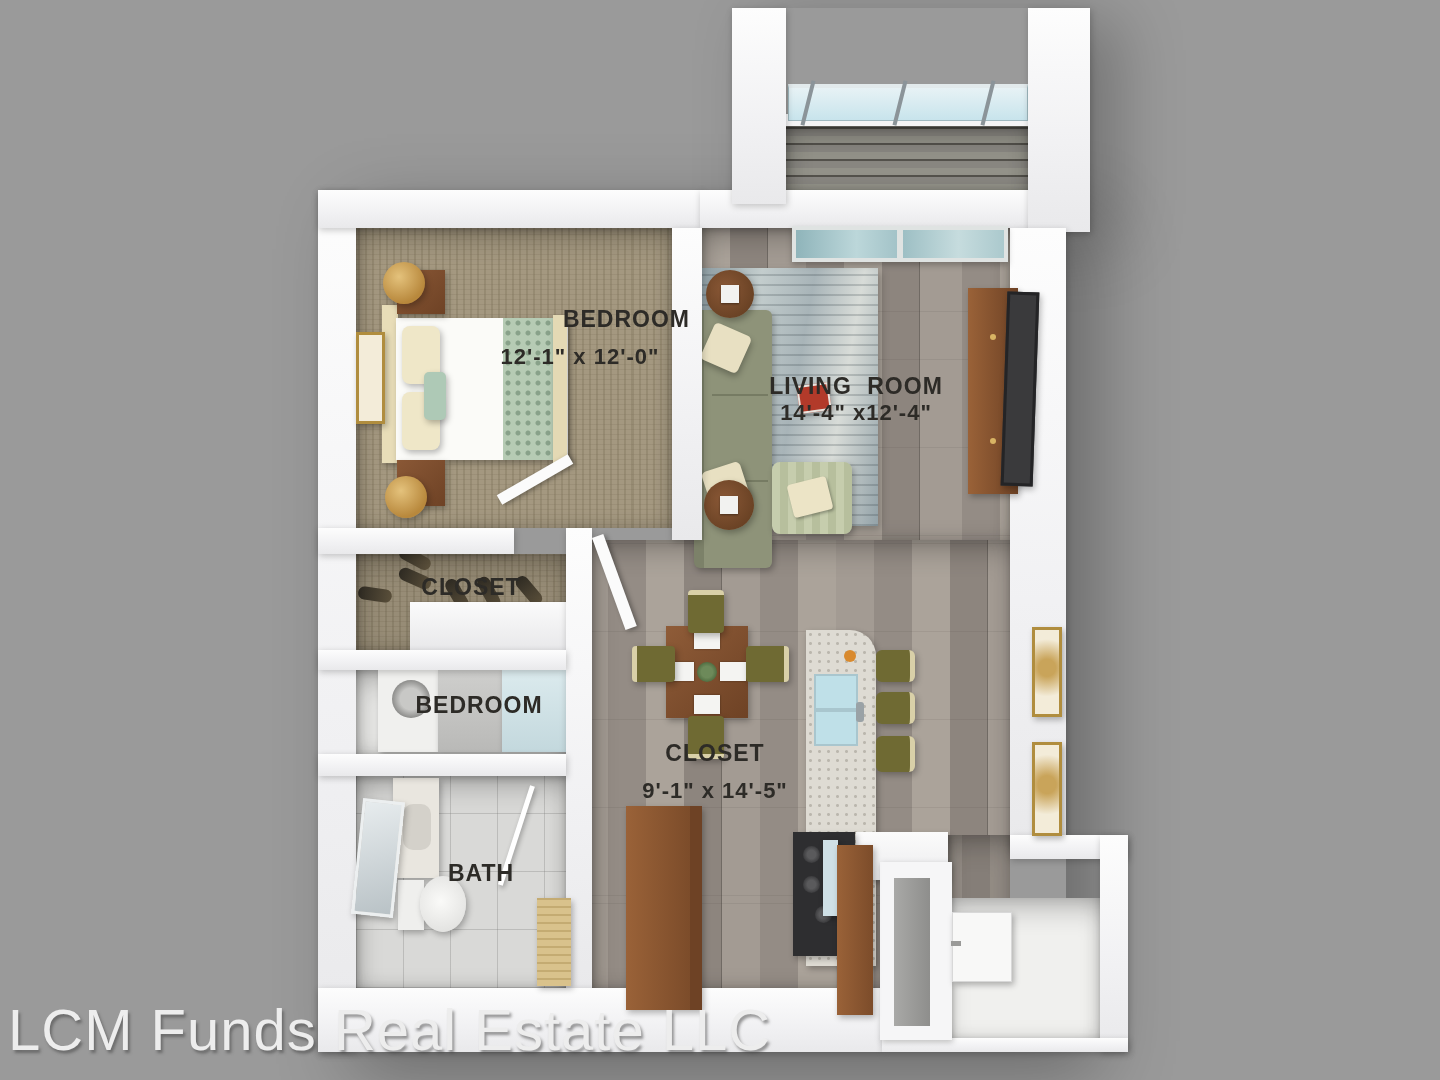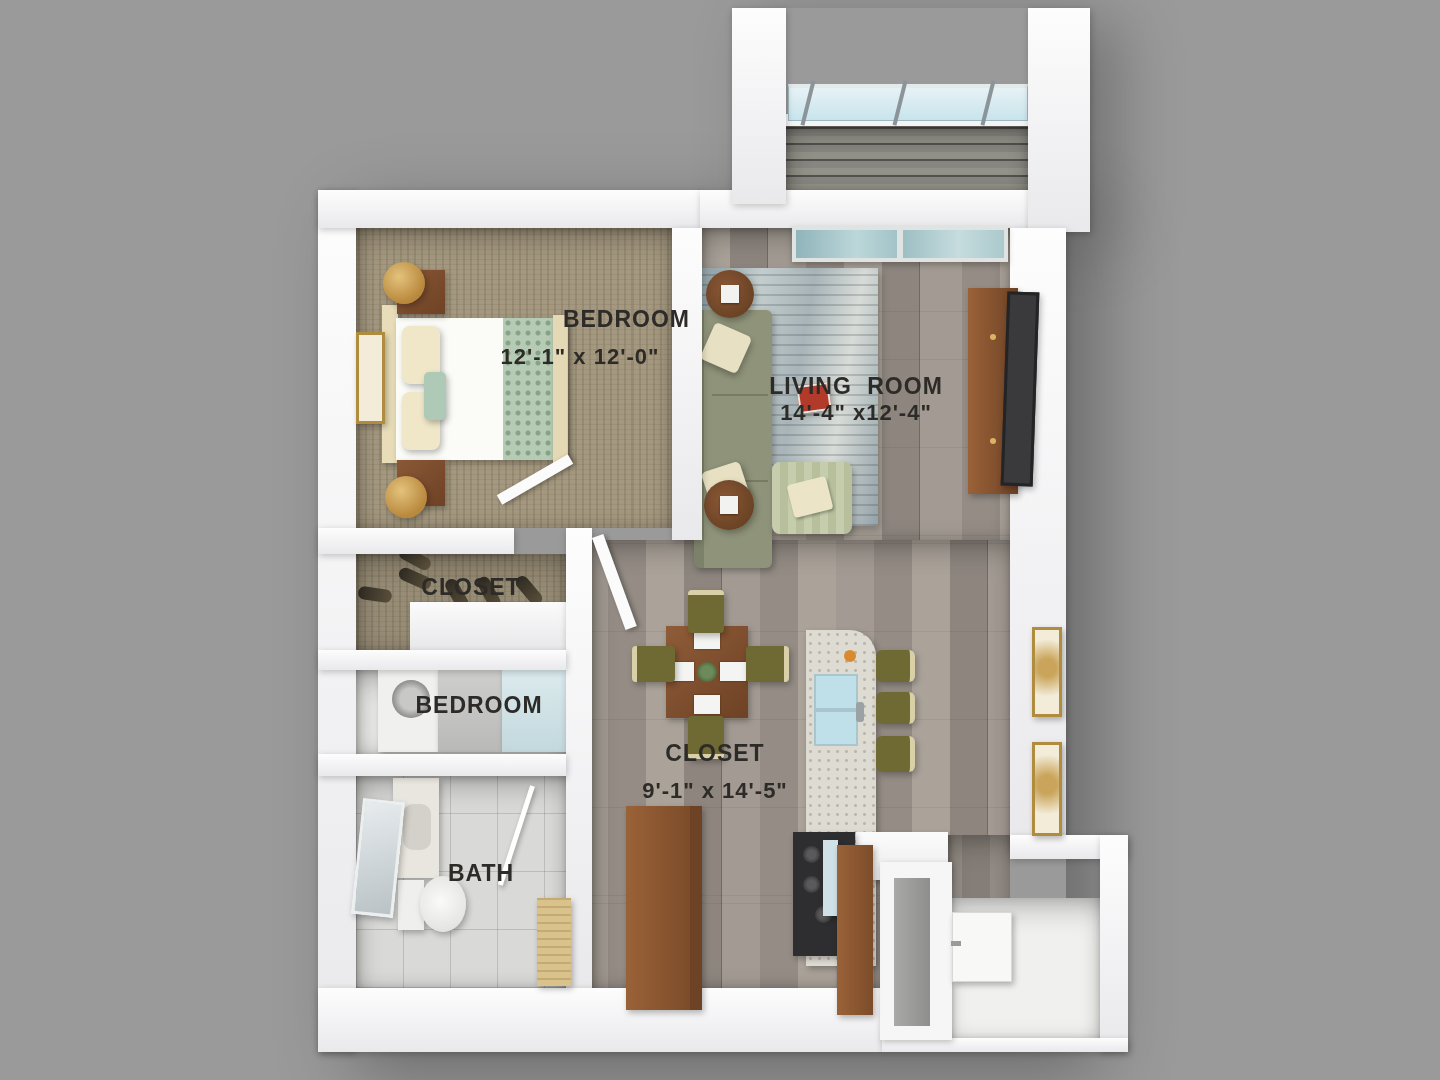--- a/index.html
+++ b/index.html
@@ -205,14 +205,15 @@
 
   <div class="label" style="left:404px;top:574px;width:134px;">CLOSET</div>
 
   <div class="label" style="left:412px;top:692px;width:134px;">BEDROOM</div>
 
   <div class="label" style="left:642px;top:740px;width:146px;">CLOSET</div>
   <div class="dims" style="left:632px;top:778px;width:166px;">9'-1" x 14'-5"</div>
 
   <div class="label" style="left:436px;top:860px;width:90px;">BATH</div>
 
+  <div class="watermark" style="left:8px;top:996px;">LCM Funds Real Estate LLC</div>
 
 </div>
 
 </body></html>

